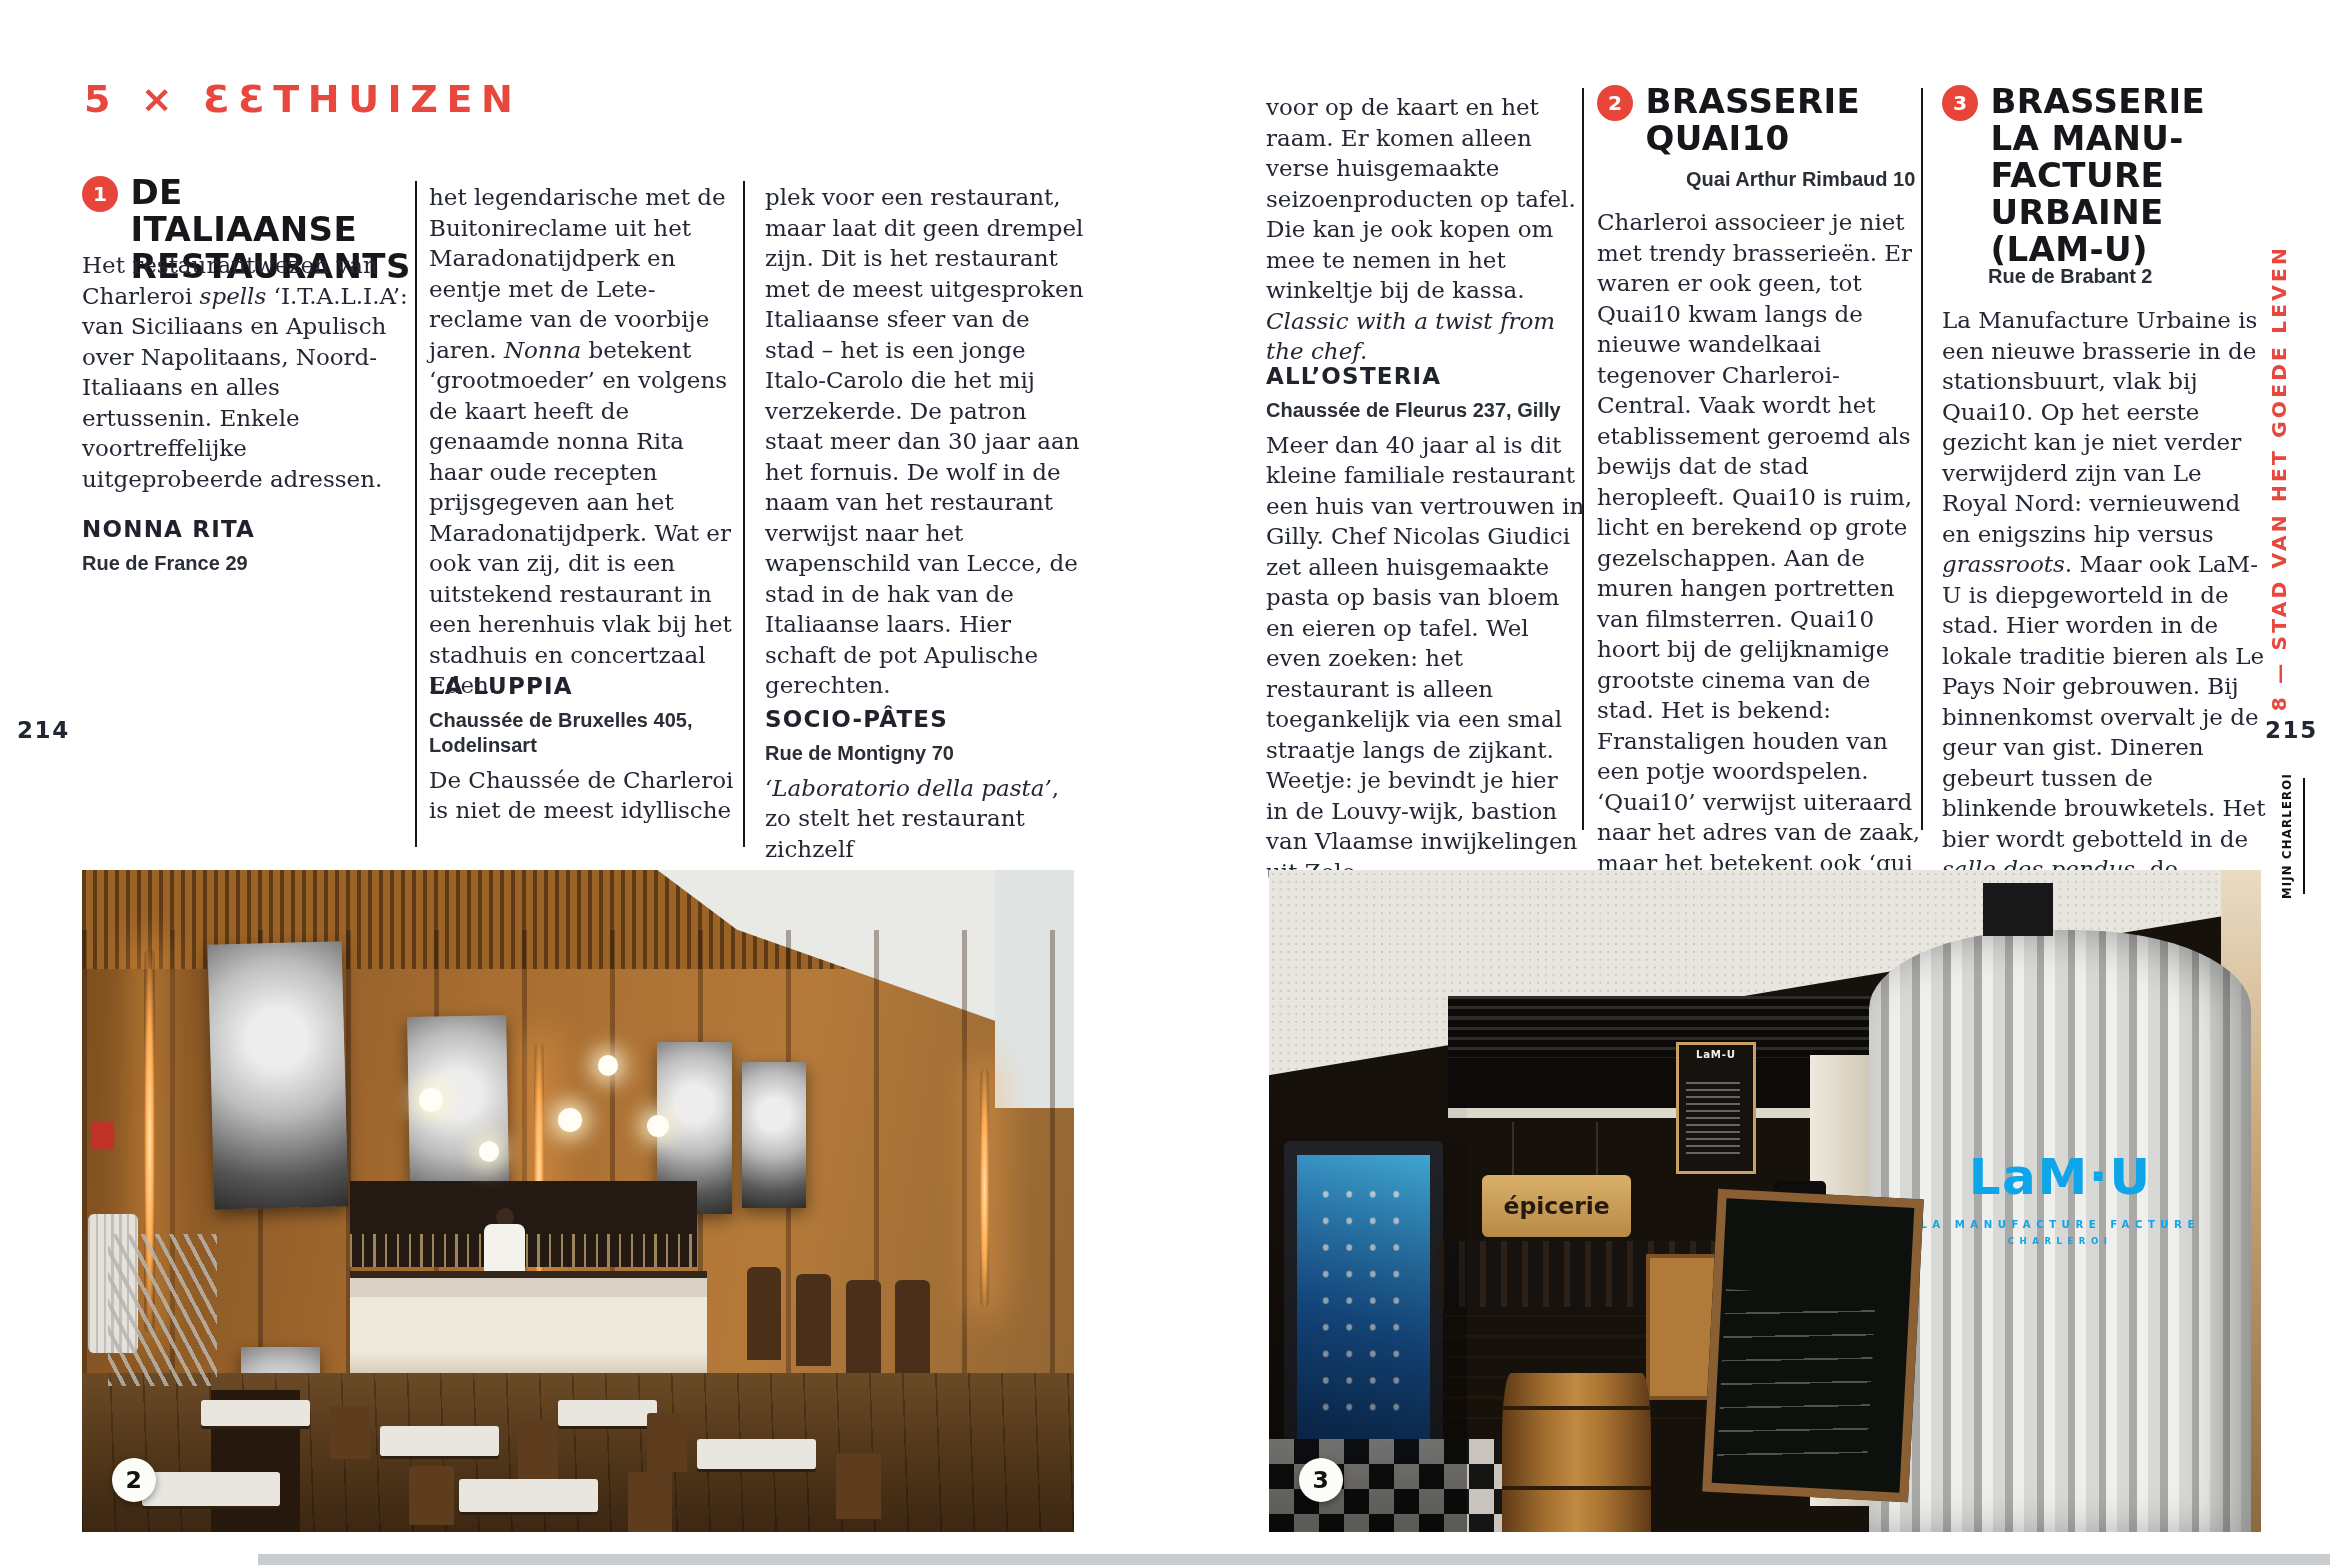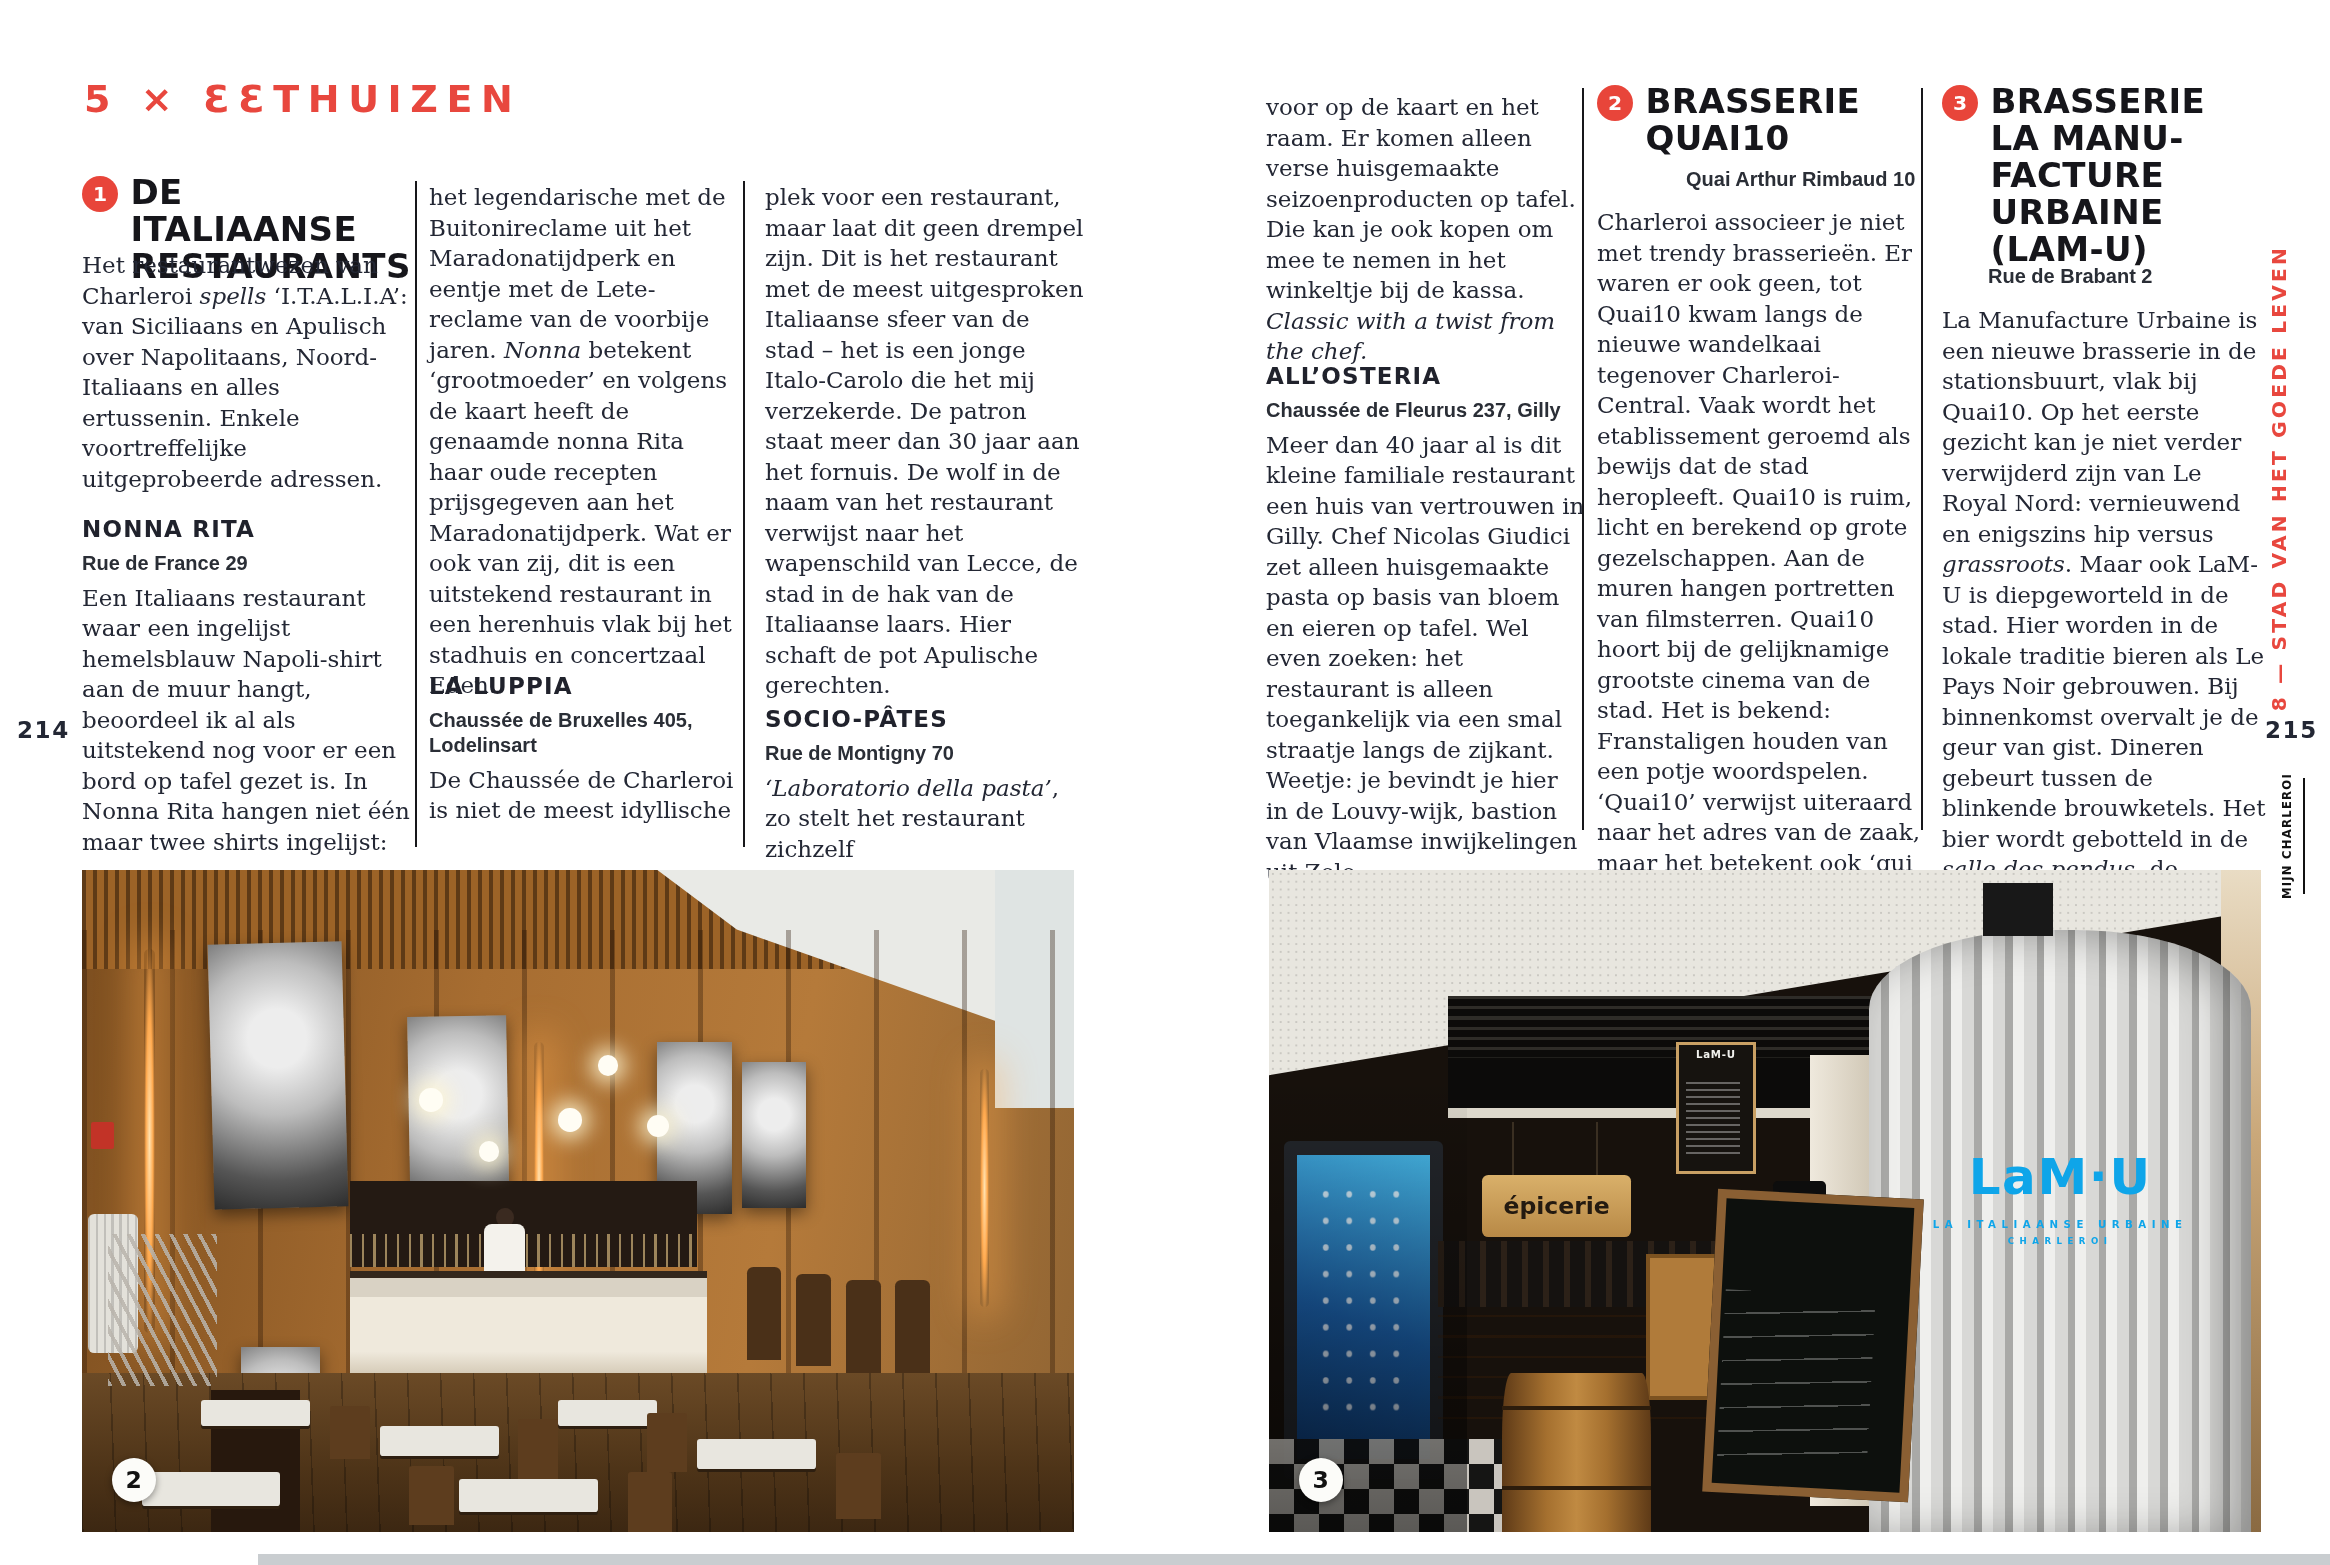--- a/index.html
+++ b/index.html
@@ -134,21 +134,20 @@
       <div class="badge">1</div>
       <h2 class="bighead">DE ITALIAANSE
 RESTAURANTS</h2>
     </div>
   </div>
   <p class="abs serif" style="left:82px;top:250px;width:329px;margin:0;"><span>Het restaurantwezen van Charleroi </span><span class="it">spells</span><span> ‘I.T.A.L.I.A’: van Siciliaans en Apulisch over Napolitaans, Noord-Italiaans en alles ertussenin. Enkele voortreffelijke uitgeprobeerde adressen.</span></p>
 
   <div class="abs" style="left:82px;top:516px;width:329px;">
     <div class="sh">NONNA RITA</div>
     <div class="addr">Rue de France 29</div>
-    <p class="serif mt8" style="margin:6.3px 0 0 0;"><span>Een Italiaans restaurant waar een ingelijst hemelsblauw Napoli-shirt aan de muur hangt, beoordeel ik al als uitstekend nog voor er een bord op tafel gezet is. In Nonna Rita hangen niet één maar twee shirts ingelijst:</span></p>
   </div>
 
   <div class="rule" style="left:415px;top:181px;height:666px;"></div>
 
   <p class="abs serif" style="left:429px;top:182px;width:313px;margin:0;"><span>het legendarische met de Buitonireclame uit het Maradonatijdperk en eentje met de Lete-reclame van de voorbije jaren. </span><span class="it">Nonna</span><span> betekent ‘grootmoeder’ en volgens de kaart heeft de genaamde nonna Rita haar oude recepten prijsgegeven aan het Maradonatijdperk. Wat er ook van zij, dit is een uitstekend restaurant in een herenhuis vlak bij het stadhuis en concertzaal Eden.</span></p>
   <div class="abs" style="left:429px;top:673px;width:313px;">
     <div class="sh">LA LUPPIA</div>
     <div class="addr">Chaussée de Bruxelles 405,
 Lodelinsart</div>
     <p class="serif" style="margin:6.3px 0 0 0;"><span>De Chaussée de Charleroi is niet de meest idyllische</span></p>
@@ -270,21 +269,21 @@
     <div class="pr-bar"></div>
     <div class="pr-pillar"></div>
     <div class="pr-shirt"></div>
     <div class="pr-frame">LaM-U</div>
     <div class="pr-frame-lines"></div>
     <div class="pr-hutch"></div>
     <div class="pr-tank"></div>
     <div class="pr-pipe"></div>
     <div class="pr-tanklabel">
       <span class="pr-logo">LaM·U</span>
-      <span class="pr-sub">LA ITALIAANSE URBAINE</span>
+      <span class="pr-sub">LA MANUFACTURE FACTURE</span>
       <span class="pr-city">CHARLEROI</span>
     </div>
     <div class="pr-board"></div>
     <div class="pr-checker"></div>
     <div class="pr-barrel"></div>
     <div class="pr-hoop" style="top:81%;"></div>
     <div class="pr-hoop" style="top:93%;"></div>
     <div class="pr-shade"></div>
     <div class="pbadge">3</div>
   </div>

